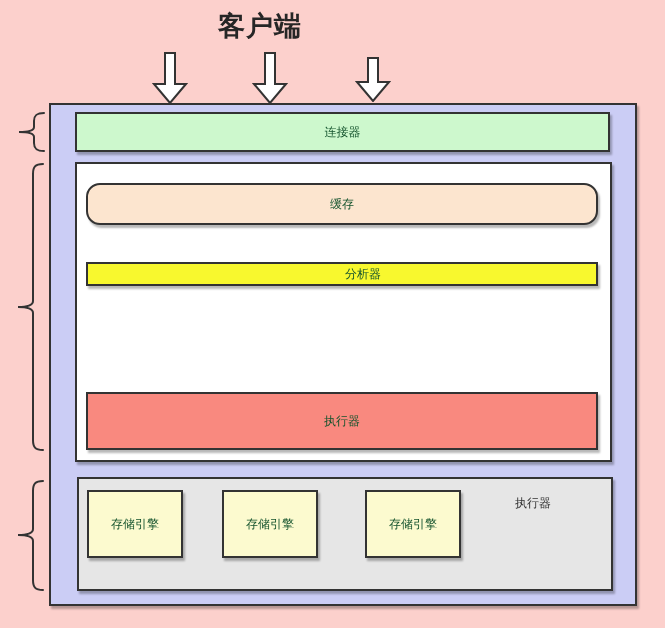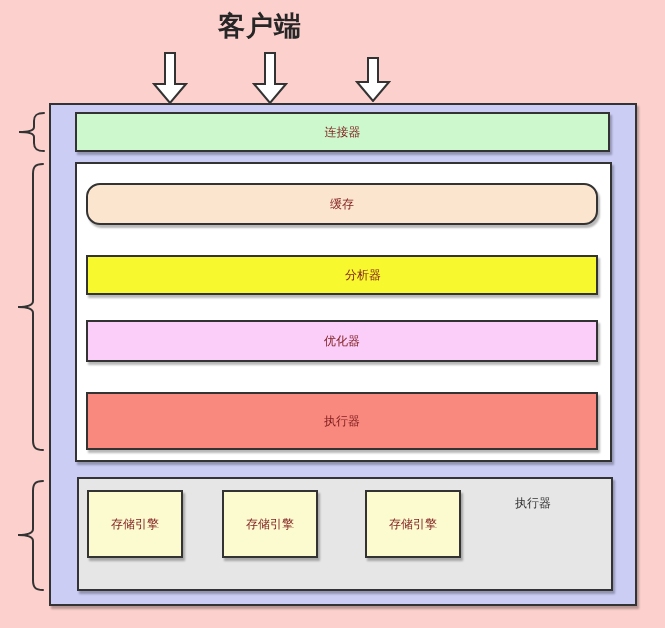--- a/index.html
+++ b/index.html
@@ -14,28 +14,28 @@
     text-align:center;font-size:27px;font-weight:bold;color:#262626;
     letter-spacing:1px;
   }
   .abs{position:absolute;}
   .shape{
     border:2px solid #333;
     box-shadow:2px 3px 2px rgba(0,0,0,0.28);
   }
   .label-center{
     display:flex;align-items:center;justify-content:center;
-    font-size:12px;color:#7f1d1d;
+    font-size:12px;color:#14532d;
   }
   .server-container{left:49px;top:103px;width:588px;height:503px;}
   .connector-box{left:24px;top:7px;width:535px;height:40px;}
   .sql-layer-box{left:24px;top:57px;width:537px;height:300px;}
   .sql-row{left:9px;width:512px;}
   .row-0{top:19px;height:42px;border-radius:14px;}
-  .row-1{top:91px;height:40px;padding-left:42px;}
+  .row-1{top:98px;height:24px;padding-left:42px;}
   .row-2{top:156px;height:42px;}
   .row-3{top:228px;height:58px;}
   .engine-layer-box{left:26px;top:372px;width:536px;height:114px;}
   .engine-title{
     position:absolute;right:60px;top:16px;
     font-size:12px;color:#333;
   }
   .engine-box{top:11px;width:96px;height:68px;}
   .eng-0{left:8px;}
   .eng-1{left:143px;}
@@ -78,23 +78,20 @@
     <div class="abs shape sql-layer-box" style="background-color: rgb(255, 255, 255);">
 
       <div class="abs shape label-center sql-row row-0" style="background-color: rgb(252, 229, 207);">
         <span>缓存</span>
       </div>
 
       <div class="abs shape label-center sql-row row-1" style="background-color: rgb(248, 248, 46);">
         <span>分析器</span>
       </div>
 
-      <div class="abs shape label-center sql-row row-2" style="background-color: rgb(251, 205, 249);">
-        <span>优化器</span>
-      </div>
 
       <div class="abs shape label-center sql-row row-3" style="background-color: rgb(249, 137, 127);">
         <span>执行器</span>
       </div>
     </div>
 
     <div class="abs shape engine-layer-box" style="background-color: rgb(230, 230, 230);">
 
       <span class="engine-title">执行器</span>
 

